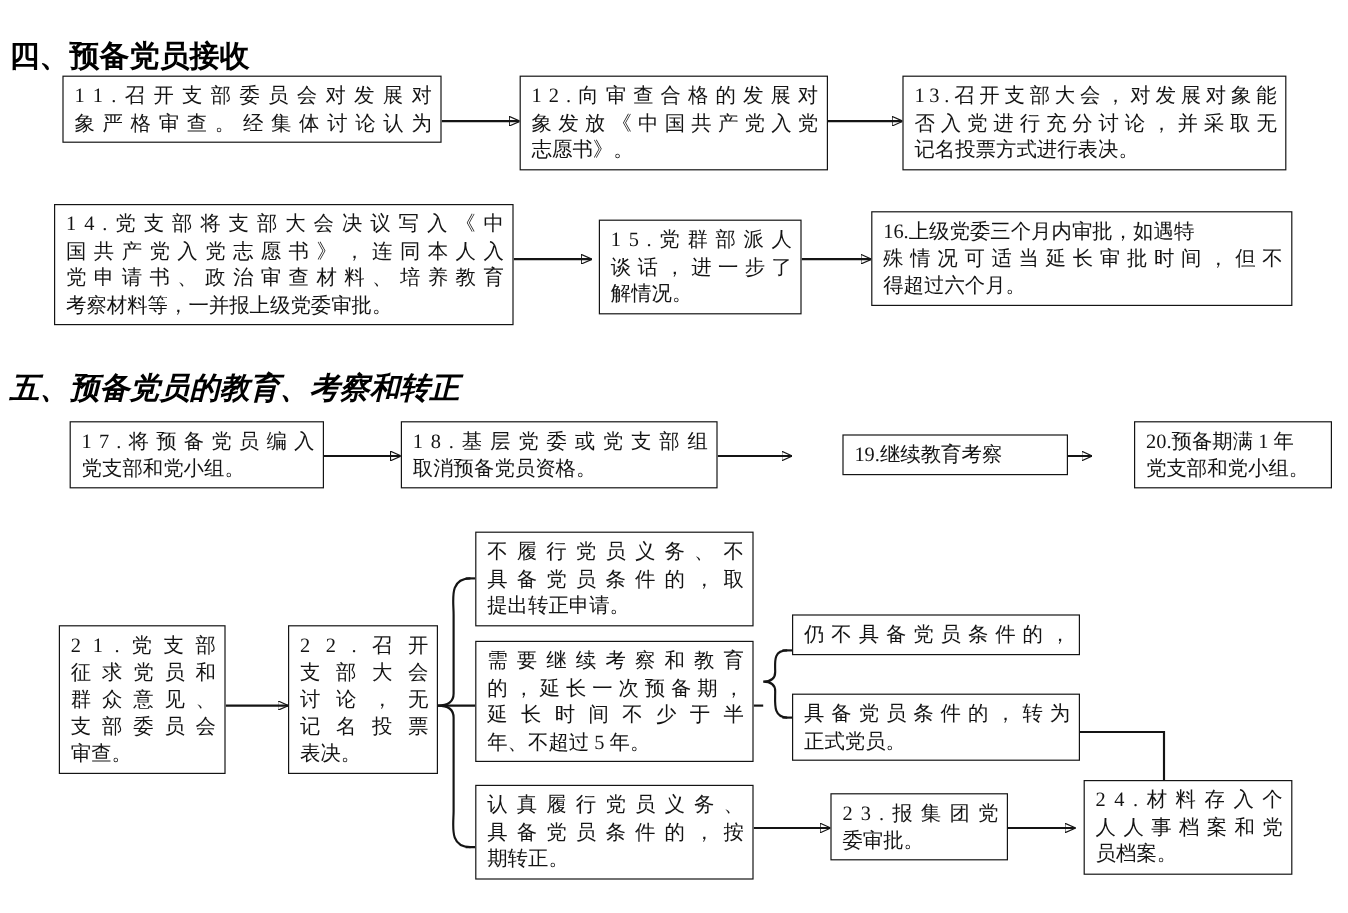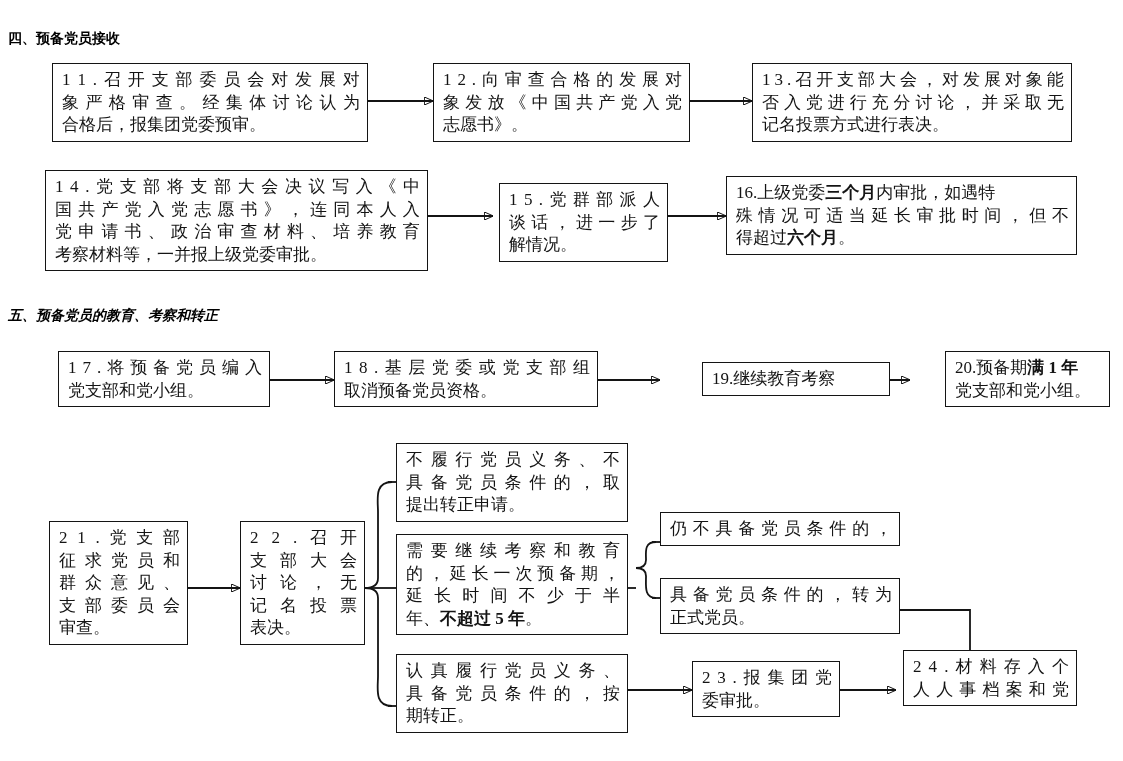--- a/index.html
+++ b/index.html
@@ -11,21 +11,21 @@
     position:relative;
     overflow:hidden;
   }
   #stage{position:absolute;left:0;top:0;width:1123px;height:761px;}
 
   
   .section-heading{
     position:absolute;
     font-family:"DejaVu Sans","Liberation Sans",sans-serif;
     font-weight:bold;
-    font-size:14px;
+    font-size:25px;
     letter-spacing:0px;
     color:#000;
     white-space:nowrap;
   }
 
   
   .node{
     position:absolute;
     box-sizing:border-box;
     border:1.6px solid #141414;
@@ -36,21 +36,21 @@
     line-height:1.33;
     padding:5px 7px 4px 9px;
     display:block;
   }
   .node .ln{display:block;white-space:nowrap;}
   .node.justify .ln{
     display:flex;
     justify-content:space-between;
   }
   .node.justify .ln.last{display:block;}
-  .node b{font-weight:bold;}
+  .node b{font-weight:normal;}
 
   
   #wires{position:absolute;left:0;top:0;width:1123px;height:761px;pointer-events:none;}
   #wires path, #wires line{stroke:#141414;fill:none;}
 </style>
 </head>
 <body>
 
 <div id="stage">
 
@@ -128,21 +128,20 @@
         <span>查</span>
         <span>。</span>
         <span>经</span>
         <span>集</span>
         <span>体</span>
         <span>讨</span>
         <span>论</span>
         <span>认</span>
         <span>为</span>
       </span>
-      <span class="ln last">合格后，报集团党委预审。</span>
     </div>
 
   <div class="node justify" style="left:433px;top:63px;width:257px;">
       <span class="ln">
         <span>1</span>
         <span>2</span>
         <span>.</span>
         <span>向</span>
         <span>审</span>
         <span>查</span>
@@ -564,15 +563,16 @@
       </span>
       <span class="ln">
         <span>人</span>
         <span>人</span>
         <span>事</span>
         <span>档</span>
         <span>案</span>
         <span>和</span>
         <span>党</span>
       </span>
+      <span class="ln last">员档案。</span>
     </div>
 
 </div>
 
 </body></html>

